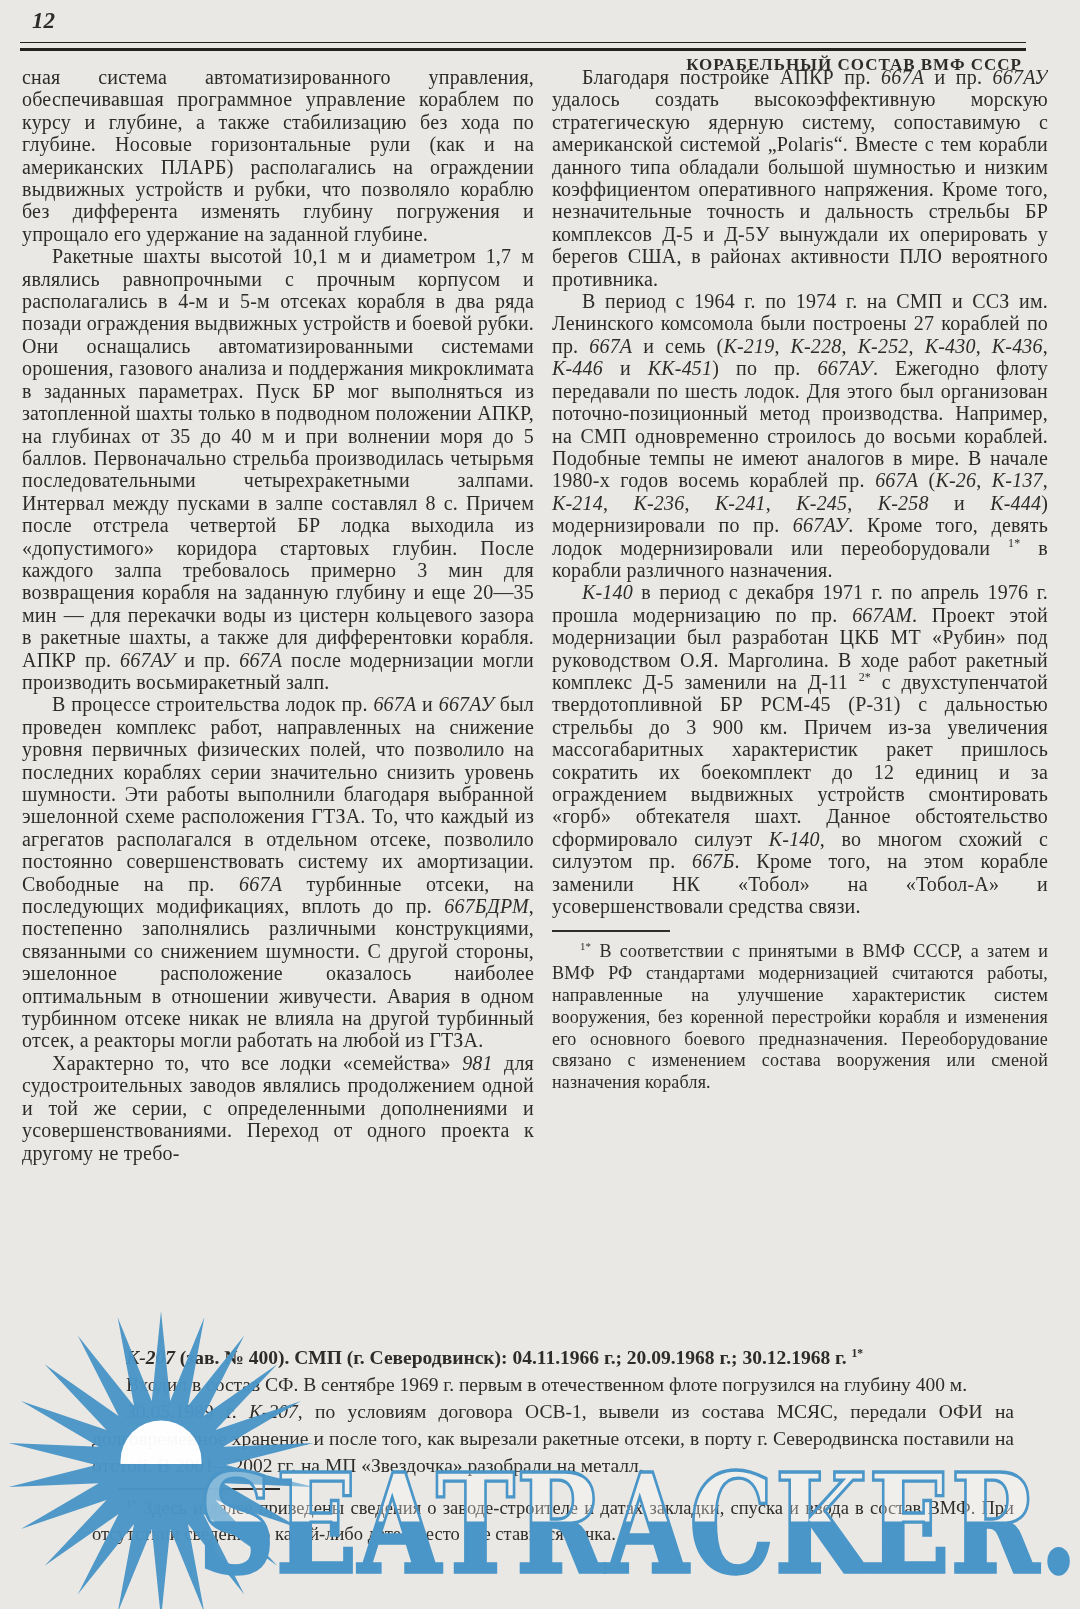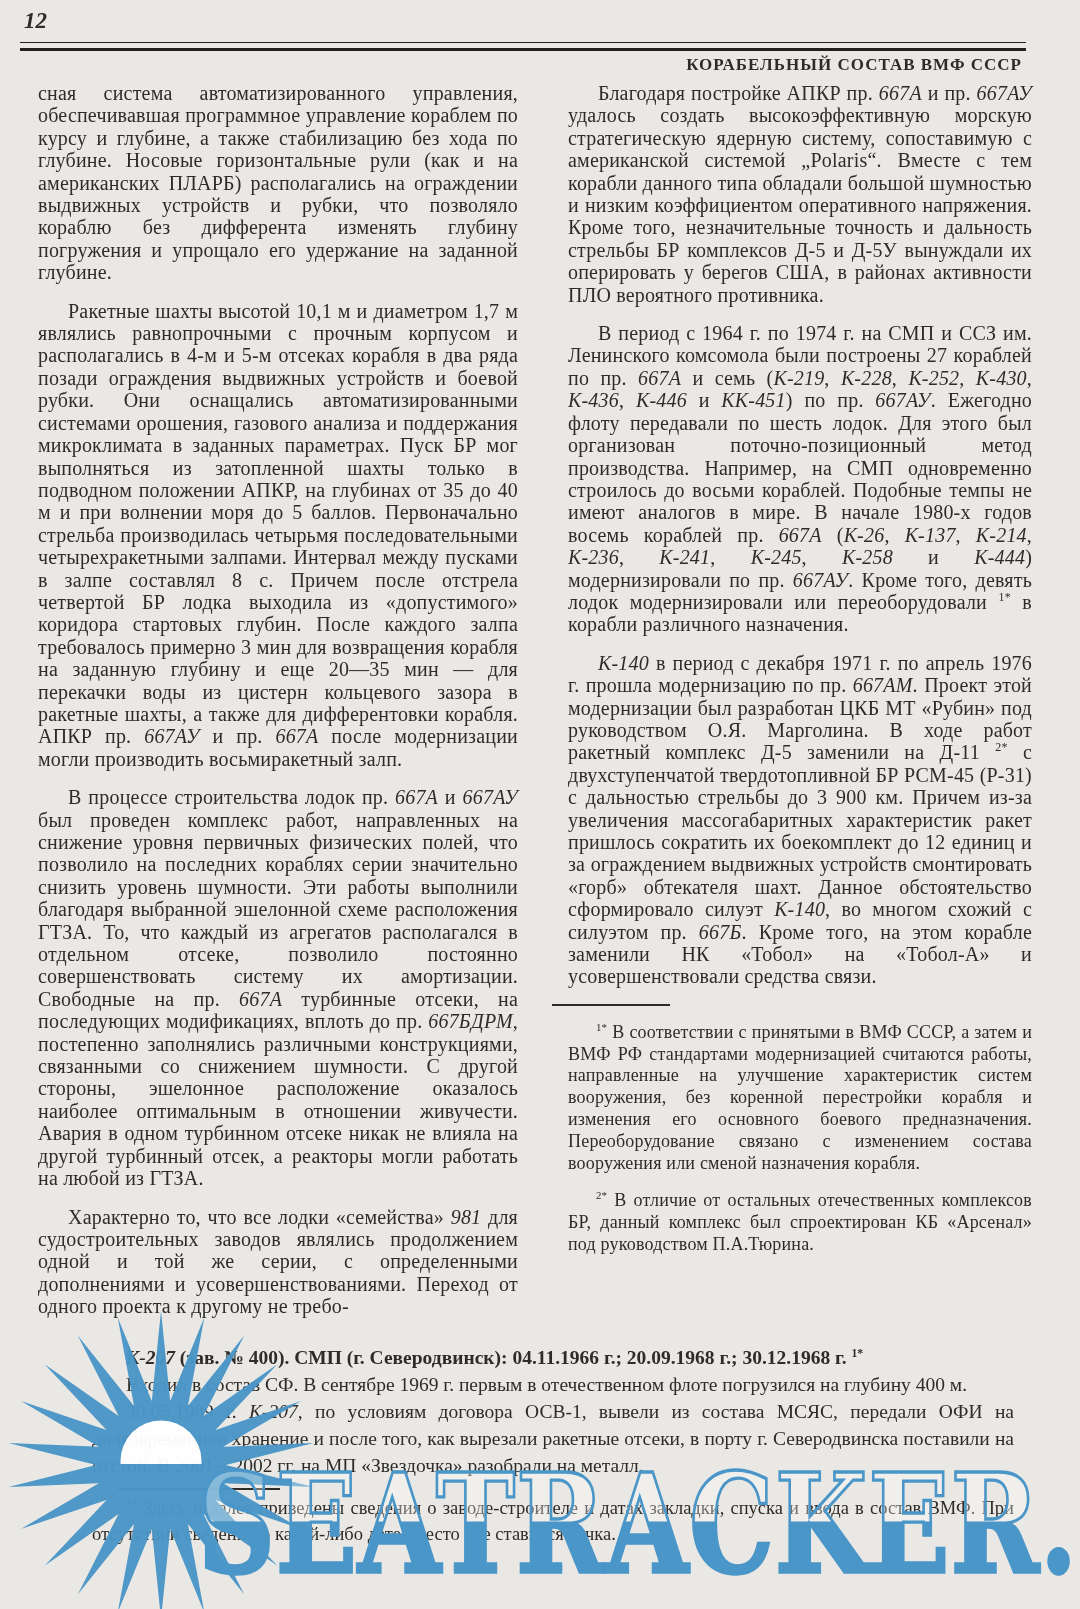--- a/index.html
+++ b/index.html
@@ -3,28 +3,28 @@
 <meta charset="utf-8">
 <style>
   :root { --wm-color:#4a96c8; --ink:#2e2c29; }
   html,body{margin:0;padding:0;}
   body{
     width:1080px;height:1609px;position:relative;overflow:hidden;
     background:#eae8e4;color:var(--ink);
     font-family:"Liberation Serif","DejaVu Serif",serif;
   }
   
-  .page-number{position:absolute;top:8px;left:24px;font-size:23px;font-weight:bold;font-style:italic;}
+  .page-number{position:absolute;top:8px;left:32px;font-size:23px;font-weight:bold;font-style:italic;}
   .header-title{position:absolute;top:11px;right:58px;font-size:17px;font-weight:bold;letter-spacing:1px;margin-top:44px;}
   .header-rule{position:absolute;top:42px;left:20px;width:1006px;height:5px;
     border-top:1.5px solid #23211e;border-bottom:3px solid #23211e;}
   
   .columns{position:absolute;top:66px;left:22px;width:1026px;height:1274px;
     display:grid;grid-template-columns:512px 1fr;column-gap:18px;overflow:hidden;}
-  .col p{margin:16px;text-align:justify;font-size:20px;line-height:22.4px;letter-spacing:0.2px;}
+  .col p{margin:0;text-align:justify;font-size:20px;line-height:22.4px;letter-spacing:0.2px;}
   .col p.indent{text-indent:30px;}
   .italic-para{font-style:italic;}
   .fn-rule{width:118px;border:none;border-top:2px solid var(--ink);margin:13px 0 9px 0;}
   .footnote{font-size:18px !important;line-height:21.8px !important;text-indent:28px;}
   sup{font-size:0.6em;line-height:0;}
   
   .ship-entry{position:absolute;top:1344px;left:92px;width:922px;}
   .ship-entry p{margin:0;font-size:19.5px;line-height:27px;text-align:justify;}
   .entry-heading{font-weight:bold;text-indent:34px;text-align:left !important;}
   .ship-entry p.indent{text-indent:34px;}
@@ -54,21 +54,20 @@
     <p class="indent">Ракетные шахты высотой 10,1 м и диаметром 1,7 м являлись равнопрочными с прочным корпусом и располагались в 4-м и 5-м отсеках корабля в два ряда позади ограждения выдвижных устройств и боевой рубки. Они оснащались автоматизированными системами орошения, газового анализа и поддержания микроклимата в заданных параметрах. Пуск БР мог выполняться из затопленной шахты только в подводном положении АПКР, на глубинах от 35 до 40 м и при волнении моря до 5 баллов. Первоначально стрельба производилась четырьмя последовательными четырехракетными залпами. Интервал между пусками в залпе составлял 8 с. Причем после отстрела четвертой БР лодка выходила из «допустимого» коридора стартовых глубин. После каждого залпа требовалось примерно 3 мин для возвращения корабля на заданную глубину и еще 20—35 мин — для перекачки воды из цистерн кольцевого зазора в ракетные шахты, а также для дифферентовки корабля. АПКР пр. <i>667АУ</i> и пр. <i>667А</i> после модернизации могли производить восьмиракетный залп.</p>
     <p class="indent">В процессе строительства лодок пр. <i>667А</i> и <i>667АУ</i> был проведен комплекс работ, направленных на снижение уровня первичных физических полей, что позволило на последних кораблях серии значительно снизить уровень шумности. Эти работы выполнили благодаря выбранной эшелонной схеме расположения ГТЗА. То, что каждый из агрегатов располагался в отдельном отсеке, позволило постоянно совершенствовать систему их амортизации. Свободные на пр. <i>667А</i> турбинные отсеки, на последующих модификациях, вплоть до пр. <i>667БДРМ</i>, постепенно заполнялись различными конструкциями, связанными со снижением шумности. С другой стороны, эшелонное расположение оказалось наиболее оптимальным в отношении живучести. Авария в одном турбинном отсеке никак не влияла на другой турбинный отсек, а реакторы могли работать на любой из ГТЗА.</p>
     <p class="indent">Характерно то, что все лодки «семейства» <i>981</i> для судостроительных заводов являлись продолжением одной и той же серии, с определенными дополнениями и усовершенствованиями. Переход от одного проекта к другому не требо-</p>
   </div>
   <div class="col">
     <p class="indent">Благодаря постройке АПКР пр. <i>667А</i> и пр. <i>667АУ</i> удалось создать высокоэффективную морскую стратегическую ядерную систему, сопоставимую с американской системой „Polaris“. Вместе с тем корабли данного типа обладали большой шумностью и низким коэффициентом оперативного напряжения. Кроме того, незначительные точность и дальность стрельбы БР комплексов Д-5 и Д-5У вынуждали их оперировать у берегов США, в районах активности ПЛО вероятного противника.</p>
     <p class="indent">В период с 1964 г. по 1974 г. на СМП и ССЗ им. Ленинского комсомола были построены 27 кораблей по пр. <i>667А</i> и семь (<i>К-219</i>, <i>К-228</i>, <i>К-252</i>, <i>К-430</i>, <i>К-436</i>, <i>К-446</i> и <i>КК-451</i>) по пр. <i>667АУ</i>. Ежегодно флоту передавали по шесть лодок. Для этого был организован поточно-позиционный метод производства. Например, на СМП одновременно строилось до восьми кораблей. Подобные темпы не имеют аналогов в мире. В начале 1980-х годов восемь кораблей пр. <i>667А</i> (<i>К-26</i>, <i>К-137</i>, <i>К-214</i>, <i>К-236</i>, <i>К-241</i>, <i>К-245</i>, <i>К-258</i> и <i>К-444</i>) модернизировали по пр. <i>667АУ</i>. Кроме того, девять лодок модернизировали или переоборудовали <sup>1*</sup> в корабли различного назначения.</p>
     <p class="indent"><i>К-140</i> в период с декабря 1971 г. по апрель 1976 г. прошла модернизацию по пр. <i>667АМ</i>. Проект этой модернизации был разработан ЦКБ МТ «Рубин» под руководством О.Я. Марголина. В ходе работ ракетный комплекс Д-5 заменили на Д-11 <sup>2*</sup> с двухступенчатой твердотопливной БР РСМ-45 (Р-31) с дальностью стрельбы до 3 900 км. Причем из-за увеличения массогабаритных характеристик ракет пришлось сократить их боекомплект до 12 единиц и за ограждением выдвижных устройств смонтировать «горб» обтекателя шахт. Данное обстоятельство сформировало силуэт <i>К-140</i>, во многом схожий с силуэтом пр. <i>667Б</i>. Кроме того, на этом корабле заменили НК «Тобол» на «Тобол-А» и усовершенствовали средства связи.</p>
     <hr class="fn-rule">
     <p class="footnote"><sup>1*</sup> В соответствии с принятыми в ВМФ СССР, а затем и ВМФ РФ стандартами модернизацией считаются работы, направленные на улучшение характеристик систем вооружения, без коренной перестройки корабля и изменения его основного боевого предназначения. Переоборудование связано с изменением состава вооружения или сменой назначения корабля.</p>
-    <p class="footnote"><sup>2*</sup> В отличие от остальных отечественных комплексов БР, данный комплекс был спроектирован КБ «Арсенал» под руководством П.А.Тюрина.</p>
   </div>
 </div>
 
 <div class="ship-entry">
   <p class="entry-heading"><i>К-207</i> (зав. № 400). СМП (г. Северодвинск): 04.11.1966 г.; 20.09.1968 г.; 30.12.1968 г. <sup>1*</sup></p>
   <p class="indent">Входил в состав СФ. В сентябре 1969 г. первым в отечественном флоте погрузился на глубину 400 м.</p>
   <p class="indent">30.05.1989 г. <i>К-207</i>, по условиям договора ОСВ-1, вывели из состава МСЯС, передали ОФИ на долговременное хранение и после того, как вырезали ракетные отсеки, в порту г. Северодвинска поставили на отстой. В 2001—2002 гг. на МП «Звездочка» разобрали на металл.</p>
   <hr class="entry-fn-rule">
   <p class="footnote entry-footnote"><sup>1*</sup> Здесь и далее приведены сведения о заводе-строителе и датах закладки, спуска и ввода в состав ВМФ. При отсутствии сведений о какой-либо дате вместо нее ставится точка.</p>
 </div>

